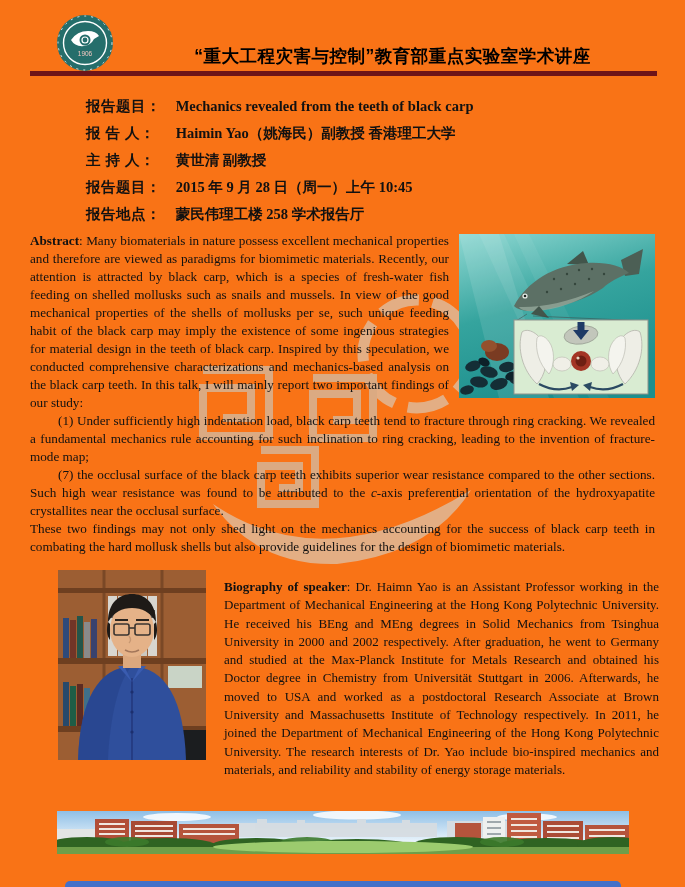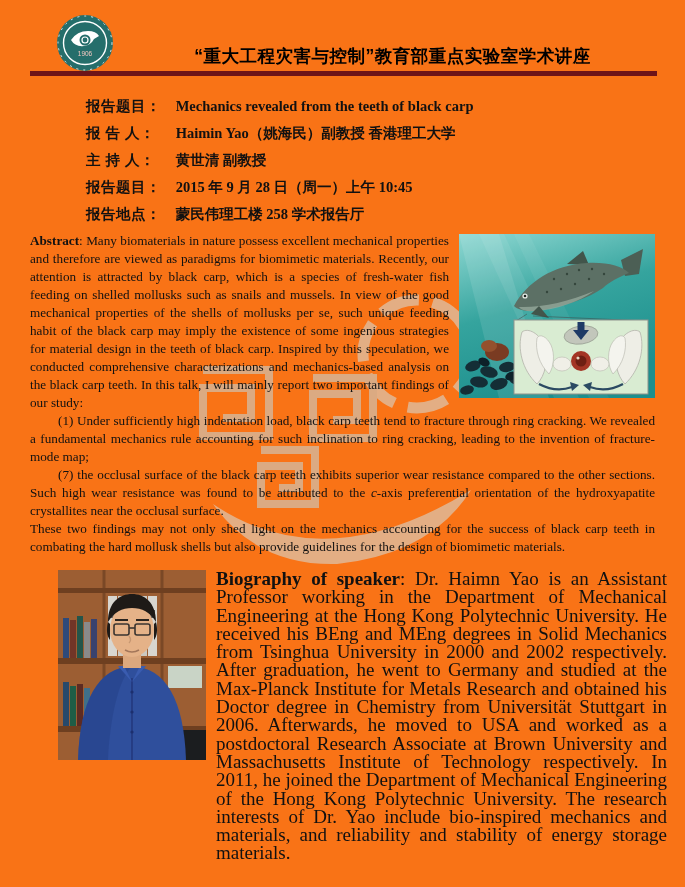--- a/index.html
+++ b/index.html
@@ -34,21 +34,21 @@
   
   #abstract{margin:8px 30px 0 30px;font-size:13.2px;line-height:18px;}
   #carp-figure{float:right;width:196px;height:164px;margin:2px 0 4px 10px;}
   #abstract p{margin:0;text-align:justify;}
   #abstract p.indent{text-indent:28px;font-family:Liberation Serif, serif;}
   b.lead{font-family:"Liberation Serif",serif;}
 
   
   #bio{margin:14px 18px 0 58px;display:flex;gap:10px;}
   #speaker-photo{flex:none;width:148px;height:190px;}
-  #bio-text{flex:1;font-size:19px;line-height:18.3px;text-align:justify;margin:0;}
+  #bio-text{flex:1;font-size:13px;line-height:18.3px;text-align:justify;margin:8px;}
 
   
   #campus-photo{display:block;margin:24px auto 0;width:572px;height:43px;}
   #footer-bar{width:556px;height:10px;margin:27px auto 0;border-radius:5px;background:#4470c8;}
 </style>
 </head>
 <body>
 
 <div id="page">
 

